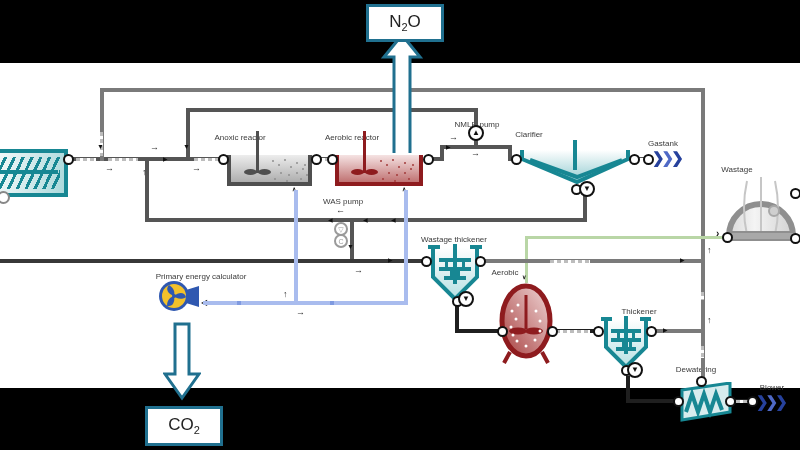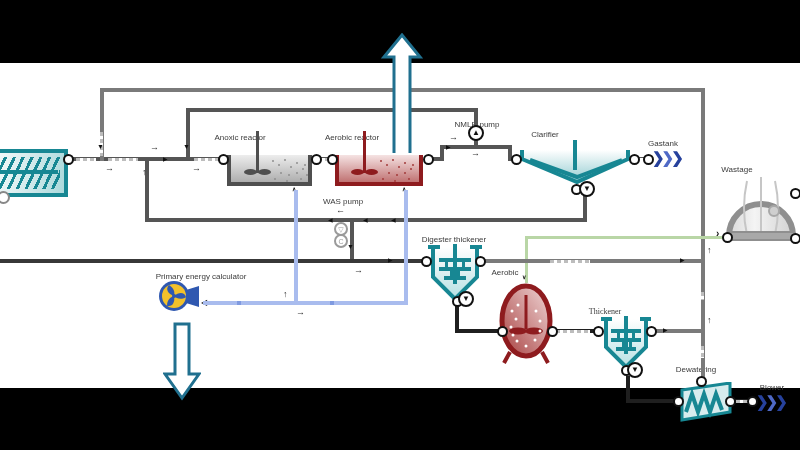--- a/index.html
+++ b/index.html
@@ -307,36 +307,42 @@
         <path d="M18,16 C12,14 9,9 13,5 C18,8 19,12 18,16 Z" transform="rotate(240 18 16)"></path>
         <circle cx="18" cy="16" r="2"></circle>
       </g>
     </svg>
   </div>
   <span class="g gb" style="left:201px;top:299px;font-size:8px;">◀</span>
 
   <svg class="esvg" style="left:381px;top:33px;" width="42" height="122">
     <path d="M13,120 L13,24 L3,24 L21,2 L39,24 L29,24 L29,120" fill="#ffffff" stroke="#20708f" stroke-width="3"></path>
   </svg>
+  <div class="ebox" style="left:366px;top:4px;width:72px;height:32px;">
+    <span><span>N</span><sub>2</sub><span>O</span></span>
+  </div>
 
   <svg class="esvg" style="left:163px;top:322px;" width="38" height="80">
     <path d="M12,2 L26,2 L26,52 L36,52 L19,76 L2,52 L12,52 Z" fill="#ffffff" stroke="#20708f" stroke-width="3"></path>
   </svg>
+  <div class="ebox" style="left:145px;top:406px;width:72px;height:34px;">
+    <span><span>CO</span><sub>2</sub><span></span></span>
+  </div>
 
   <span class="lbl" style="left:240px;top:133px;">Anoxic reactor</span>
   <span class="lbl" style="left:352px;top:133px;">Aerobic reactor</span>
   <span class="lbl" style="left:477px;top:120px;">NMLR pump</span>
   <span class="lbl" style="left:343px;top:197px;">WAS pump</span>
-  <span class="lbl" style="left:529px;top:130px;margin-left:16px;">Clarifier</span>
+  <span class="lbl" style="left:529px;top:130px;">Clarifier</span>
   <span class="lbl" style="left:663px;top:139px;">Gastank</span>
   <span class="lbl" style="left:737px;top:165px;">Wastage</span>
   <span class="lbl" style="left:201px;top:272px;">Primary energy calculator</span>
-  <span class="lbl" style="left:454px;top:235px;">Digester thickener</span>
+  <span class="lbl" style="left:454px;top:235px;">Wastage thickener</span>
   <span class="lbl" style="left:505px;top:268px;">Aerobic</span>
-  <span class="lbl" style="left:605px;top:307px;font-family:Liberation Serif, serif;">Thickener</span>
+  <span class="lbl" style="left:639px;top:307px;">Thickener</span>
   <span class="lbl" style="left:696px;top:365px;">Dewatering</span>
   <span class="lbl" style="left:772px;top:383px;">Blower</span>
 
   <span class="g" style="left:105px;top:164px;">→</span>
   <span class="g" style="left:150px;top:143px;">→</span>
   <span class="g" style="left:192px;top:164px;">→</span>
   <span class="g gb" style="left:163px;top:156px;">▶</span>
   <span class="g gb" style="left:97px;top:143px;font-size:7px;">▼</span>
   <span class="g gb" style="left:183px;top:143px;font-size:7px;">▼</span>
   <span class="g" style="left:142px;top:168px;">↑</span>

